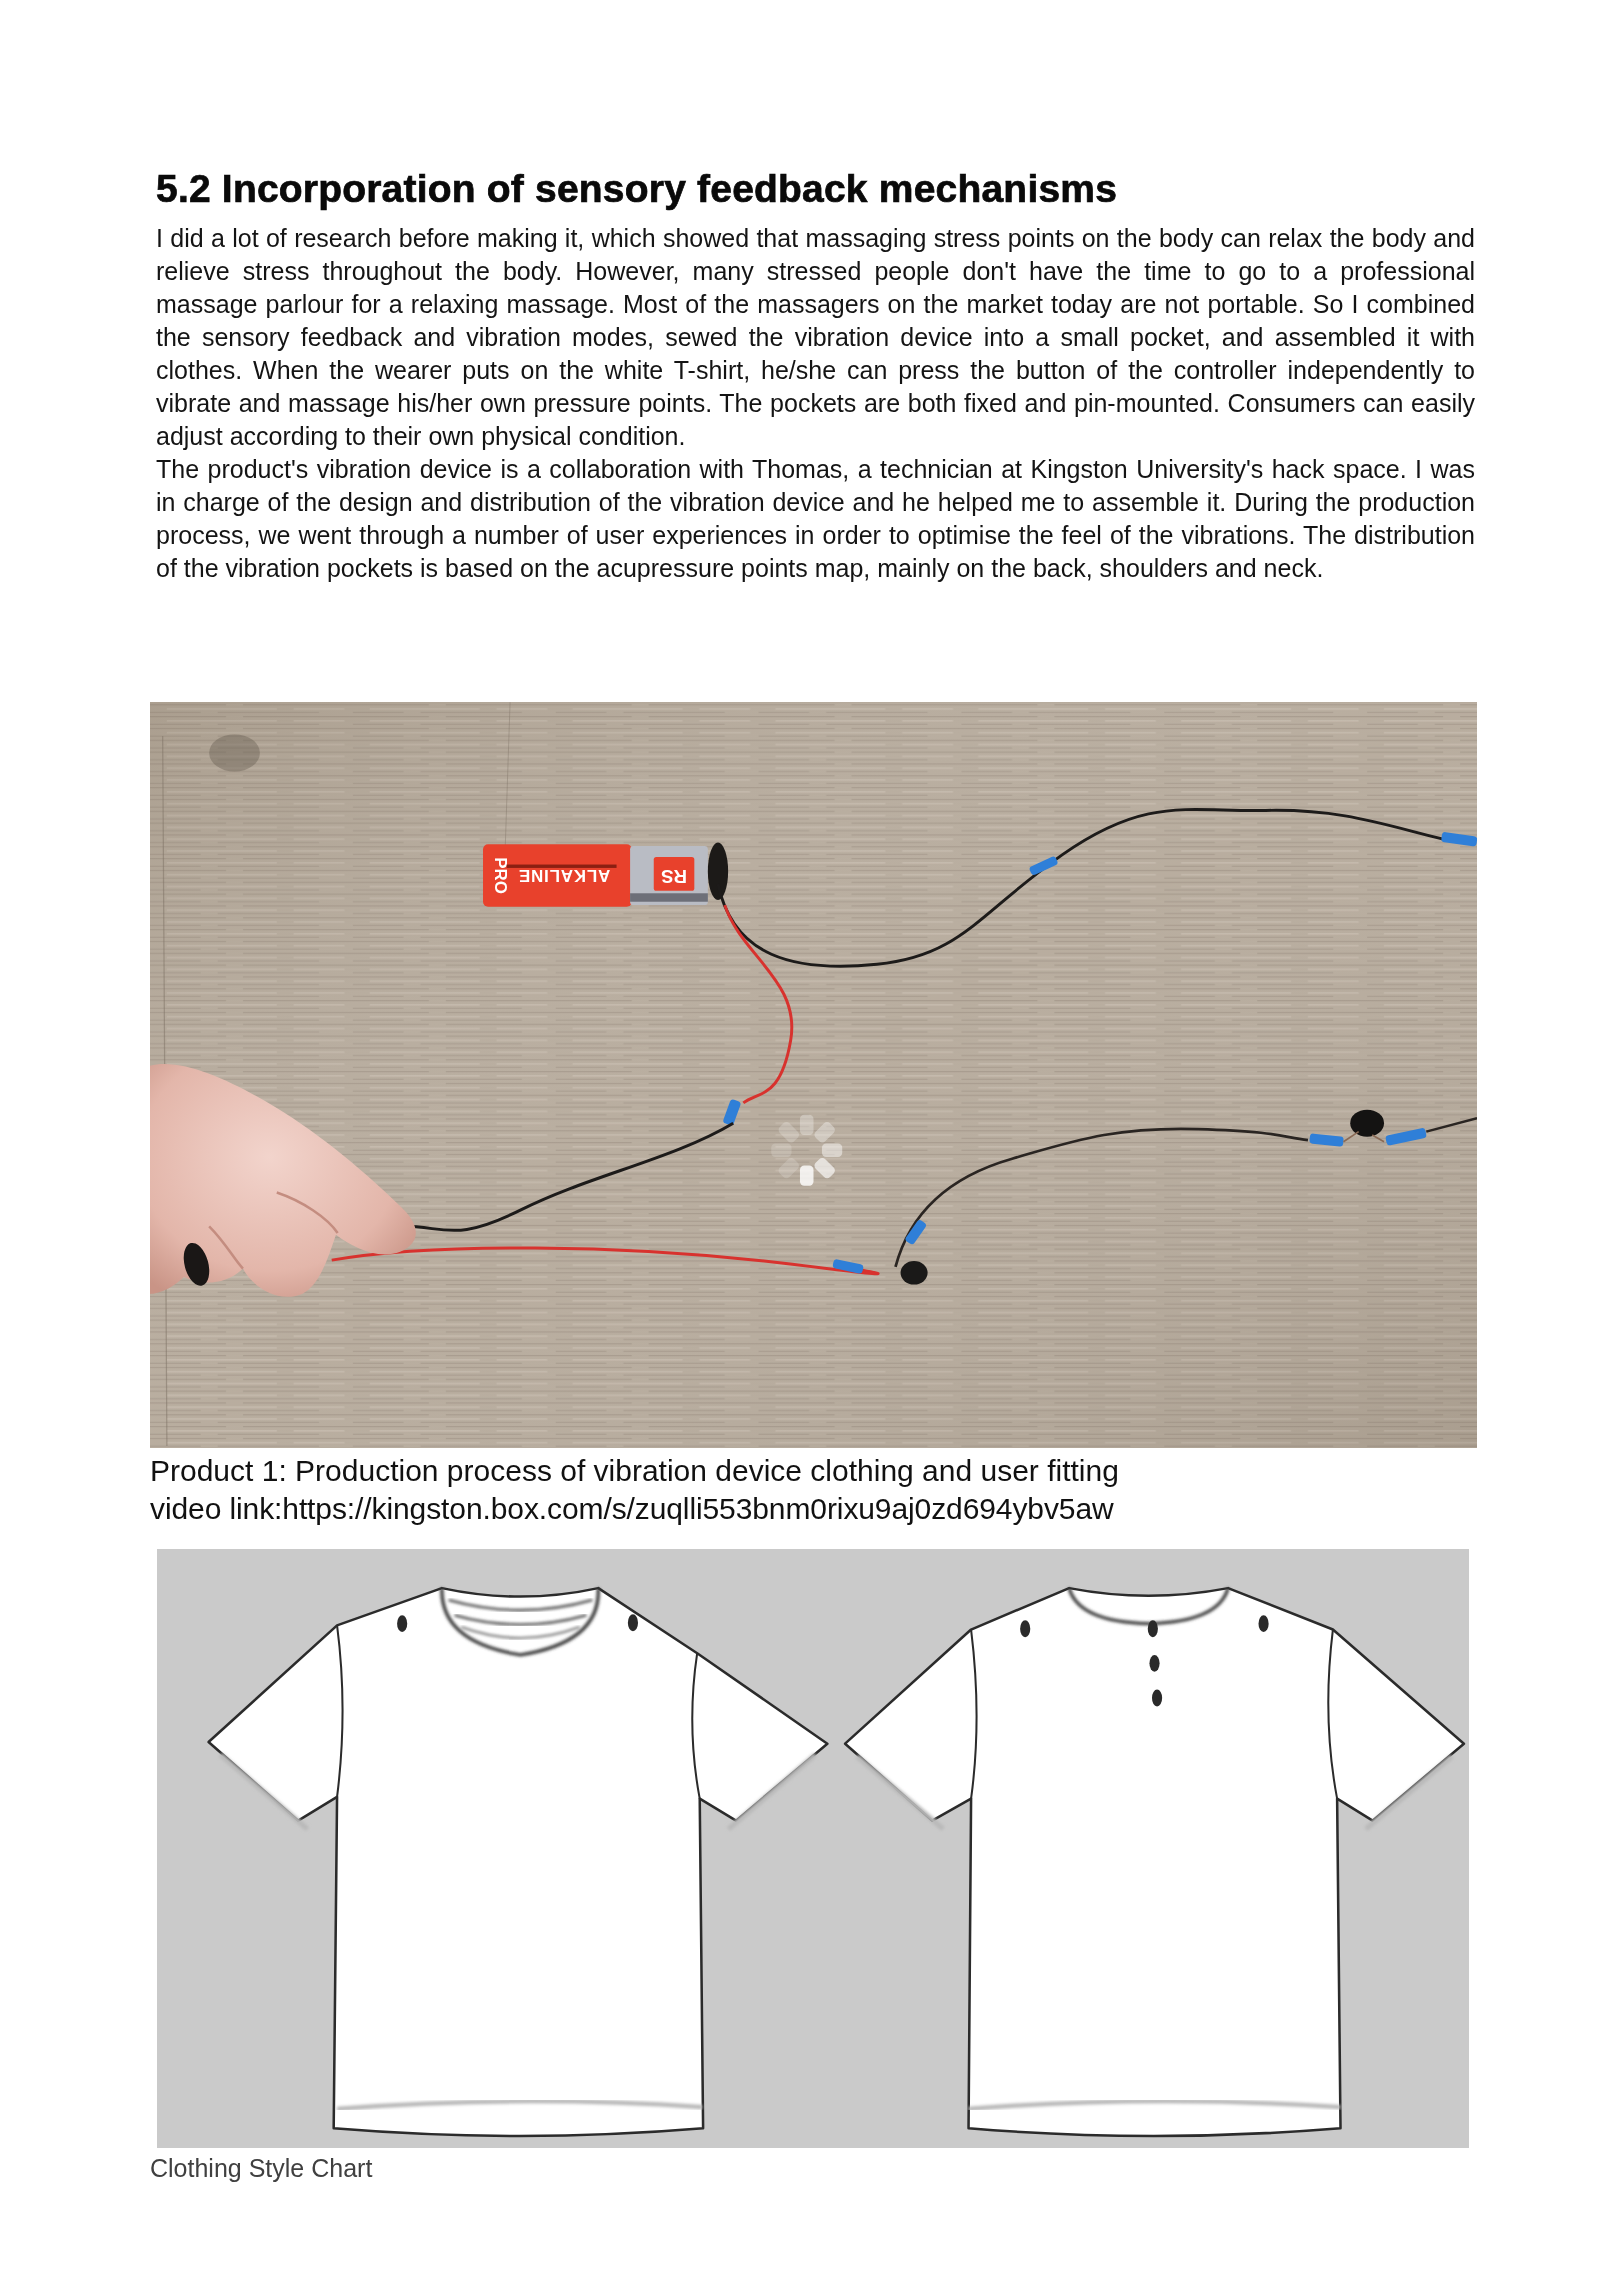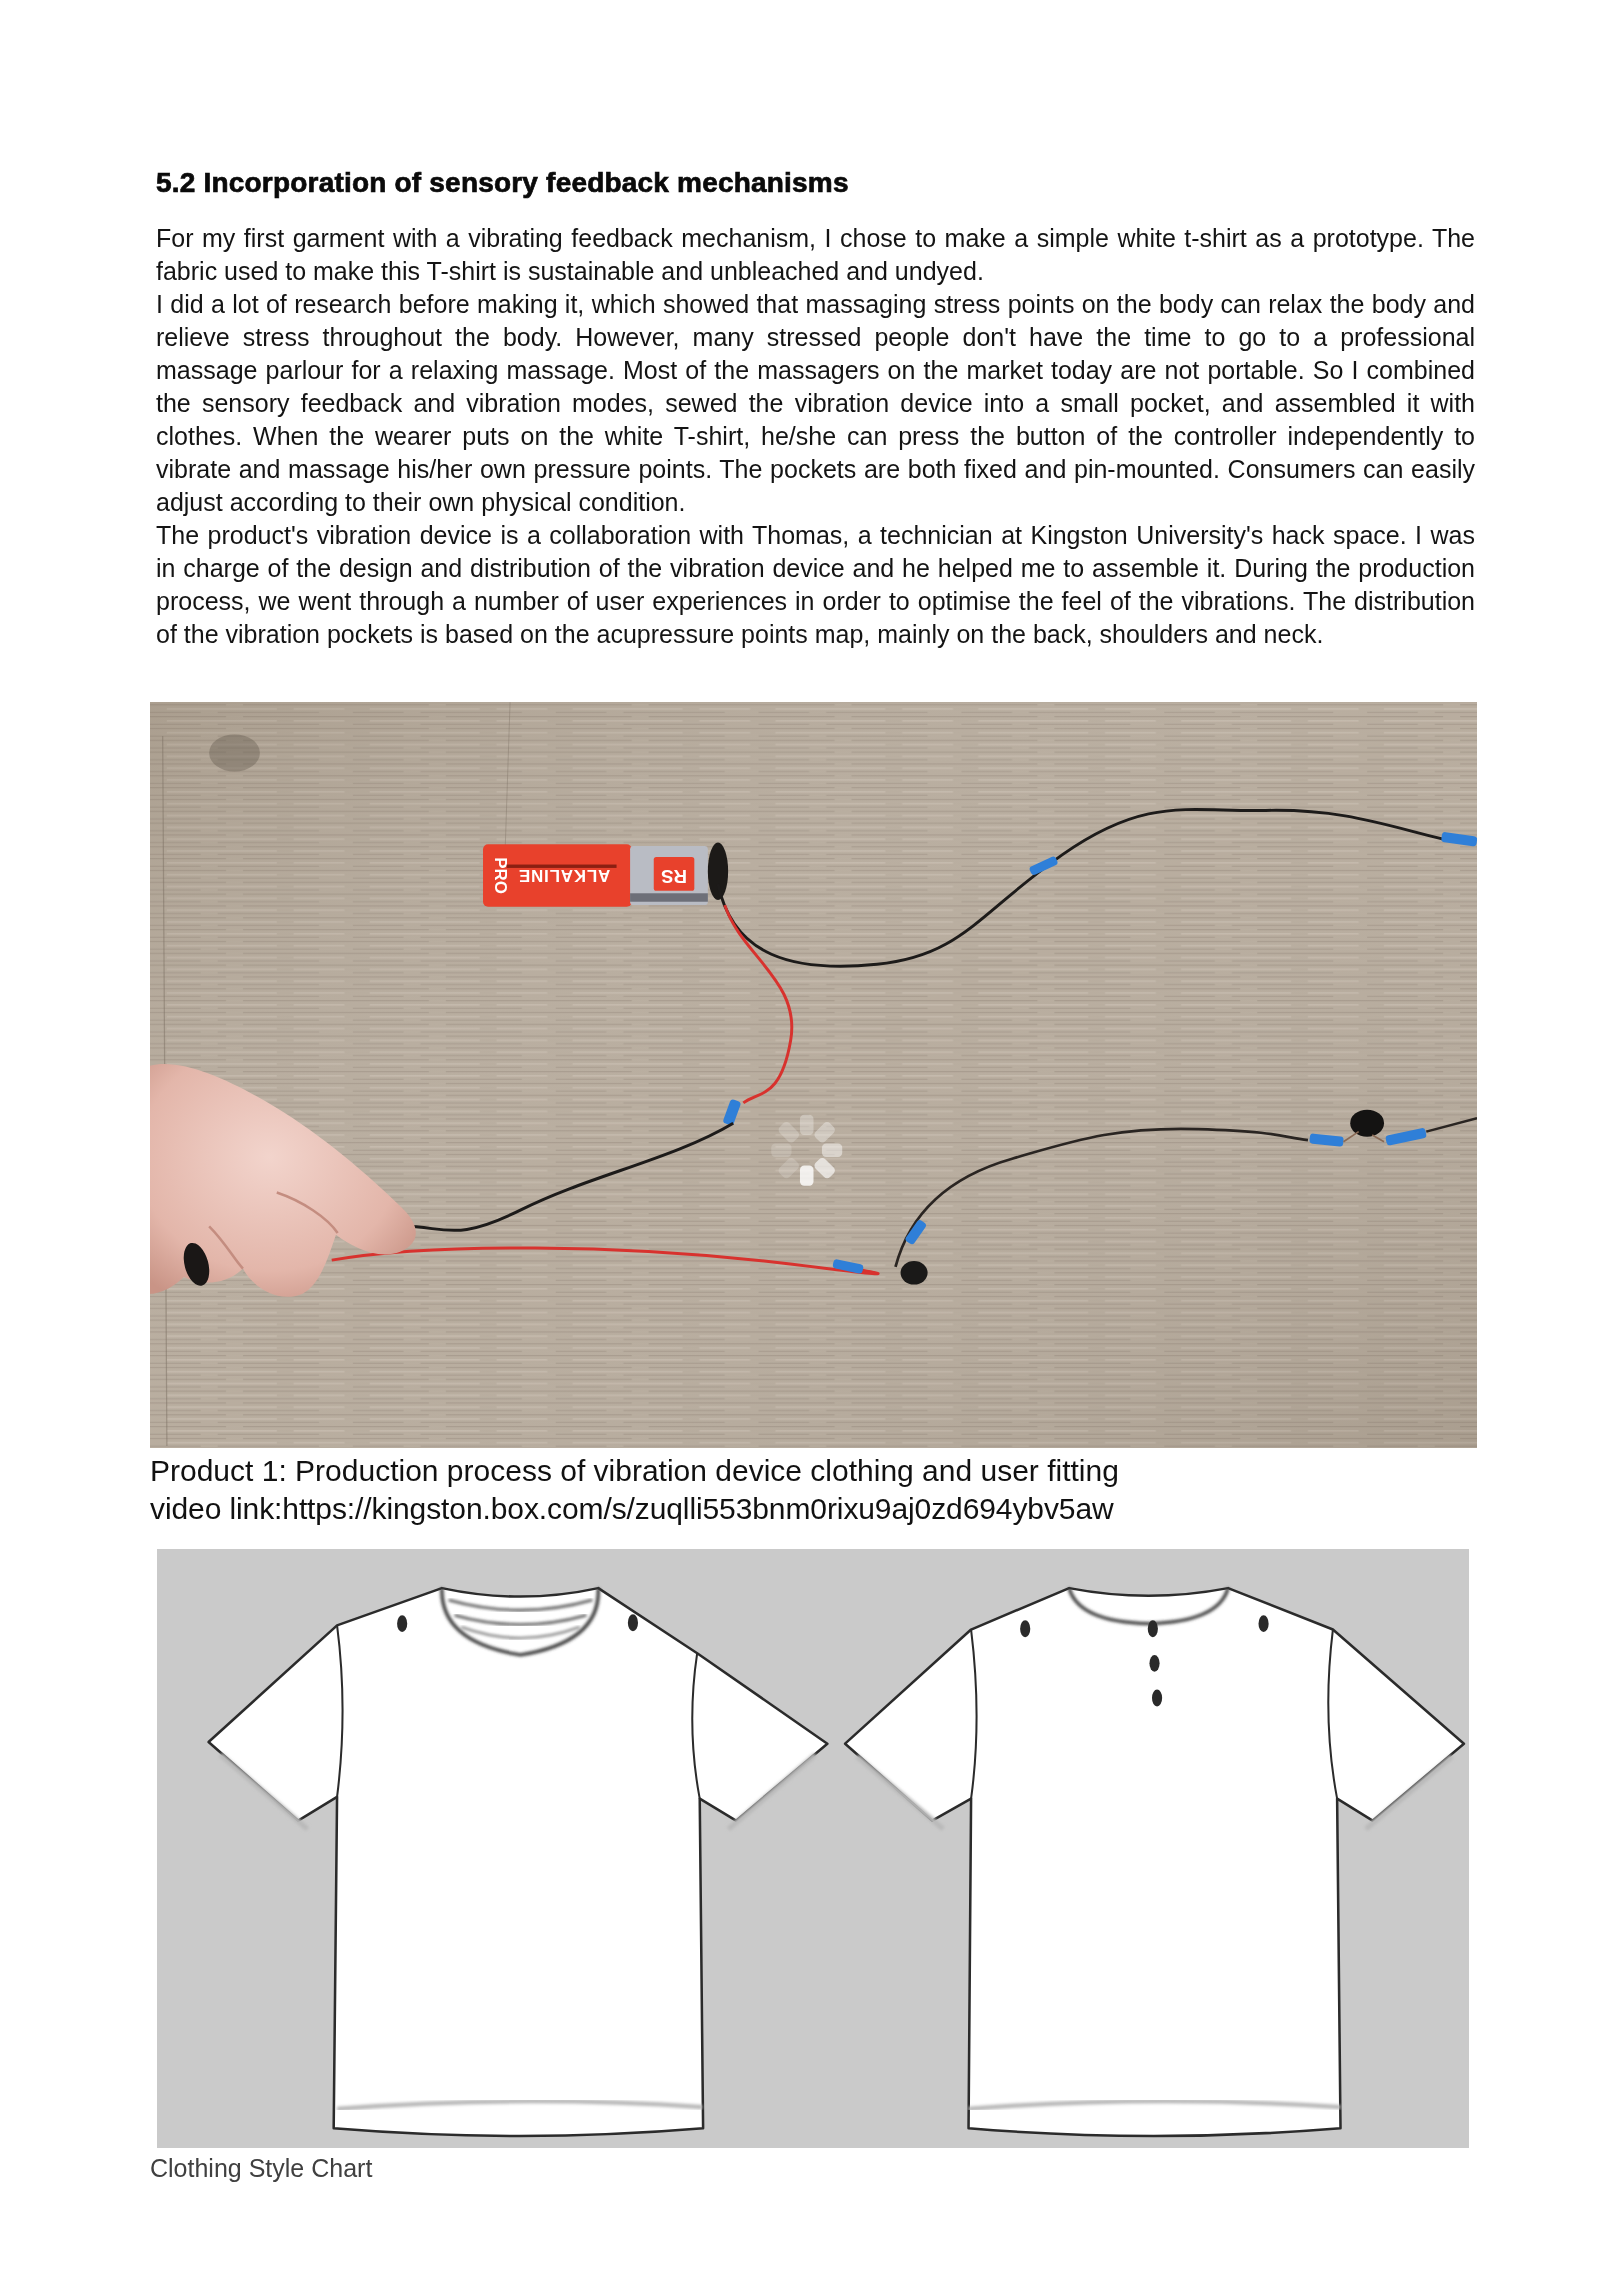--- a/index.html
+++ b/index.html
@@ -1,20 +1,20 @@
 <!DOCTYPE html>
 <html style="font-size:13.5px"><head>
 <meta charset="utf-8">
 <style>
   html, body { margin: 0; padding: 0; background: #ffffff; }
   body { width: 1623px; height: 2295px; position: relative; overflow: hidden;
          font-family: "Liberation Sans", "DejaVu Sans", sans-serif; color: #111; }
   .heading { position: absolute; left: 156px; top: 167px; margin: 0;
              font-family: "Liberation Sans", sans-serif; font-weight: 900;
-             font-size: 28px; letter-spacing: 0.2px; color: #0a0a0a;
+             font-size: 39px; letter-spacing: 0.2px; color: #0a0a0a;
              -webkit-text-stroke: 0.7px #0a0a0a; white-space: nowrap; }
   .body-text { position: absolute; left: 156px; top: 222px; width: 1319px;
                font-size: 25px; line-height: 33px; color: #141414; }
   .body-text p { margin: 0; text-align: justify; text-align-last: left; }
   .photo { position: absolute; left: 150px; top: 702px; width: 1327px; height: 746px;
            overflow: hidden; background: #b3a797; }
   .photo svg { position: absolute; left: 0; top: 0; }
   .caption-1 { position: absolute; left: 150px; top: 1452px; font-size: 30px;
                line-height: 37px; color: #111; white-space: nowrap; text-align: center; }
   .caption-2 { position: absolute; left: 150px; top: 1490px; font-size: 30px;
@@ -24,21 +24,20 @@
   .panel svg { position: absolute; left: 0; top: 0; }
   .caption-3 { position: absolute; left: 150px; top: 2153px; font-size: 25px;
                line-height: 30px; color: #404040; white-space: nowrap; }
 </style>
 </head>
 <body>
 
 <h1 class="heading">5.2 Incorporation of sensory feedback mechanisms</h1>
 
 <div class="body-text">
-  <p>For my first garment with a vibrating feedback mechanism, I chose to make a simple white t-shirt as a prototype. The fabric used to make this T-shirt is sustainable and unbleached and undyed.</p>
   <p>I did a lot of research before making it, which showed that massaging stress points on the body can relax the body and relieve stress throughout the body. However, many stressed people don't have the time to go to a professional massage parlour for a relaxing massage. Most of the massagers on the market today are not portable. So I combined the sensory feedback and vibration modes, sewed the vibration device into a small pocket, and assembled it with clothes. When the wearer puts on the white T-shirt, he/she can press the button of the controller independently to vibrate and massage his/her own pressure points. The pockets are both fixed and pin-mounted. Consumers can easily adjust according to their own physical condition.</p>
   <p>The product's vibration device is a collaboration with Thomas, a technician at Kingston University's hack space. I was in charge of the design and distribution of the vibration device and he helped me to assemble it. During the production process, we went through a number of user experiences in order to optimise the feel of the vibrations. The distribution of the vibration pockets is based on the acupressure points map, mainly on the back, shoulders and neck.</p>
 </div>
 
 <div class="photo">
   <svg width="1327" height="746" viewBox="0 0 1570 882">
     <defs>
       <pattern id="grain" width="240" height="14" patternUnits="userSpaceOnUse">
         <rect width="240" height="14" fill="#b5a99a"></rect>
         <path d="M0 3 H90 M110 3 H240" stroke="#9b8f80" stroke-width="1.4" opacity="0.7"></path>

